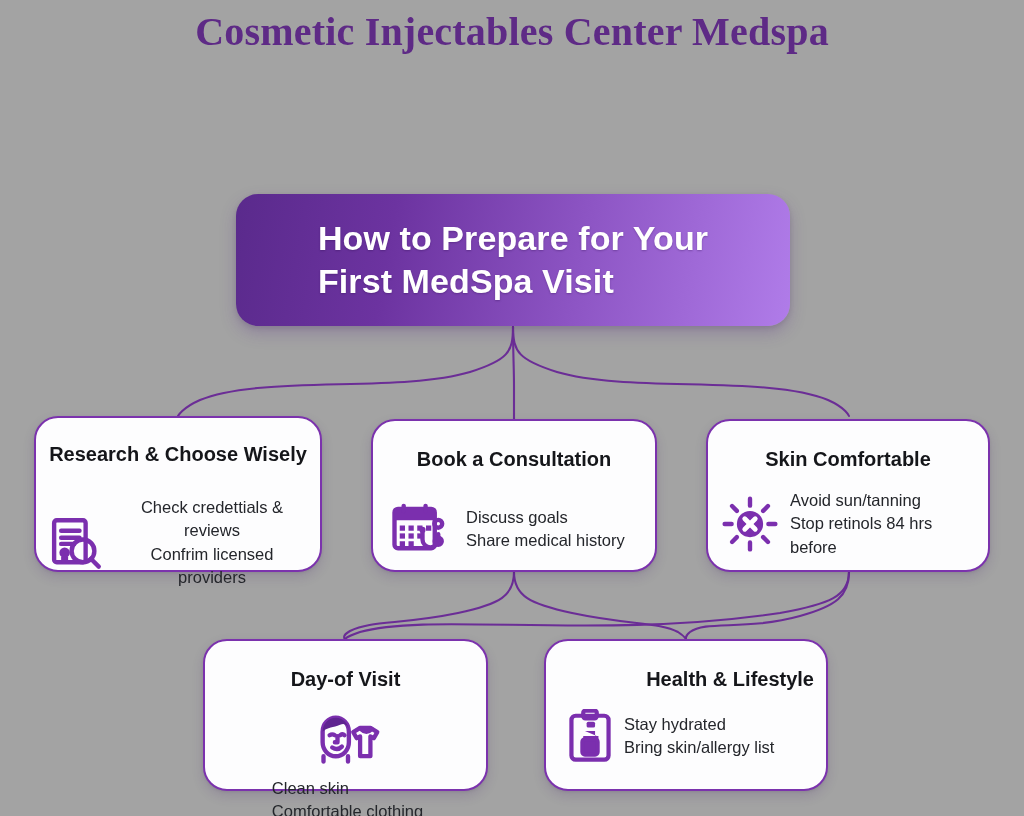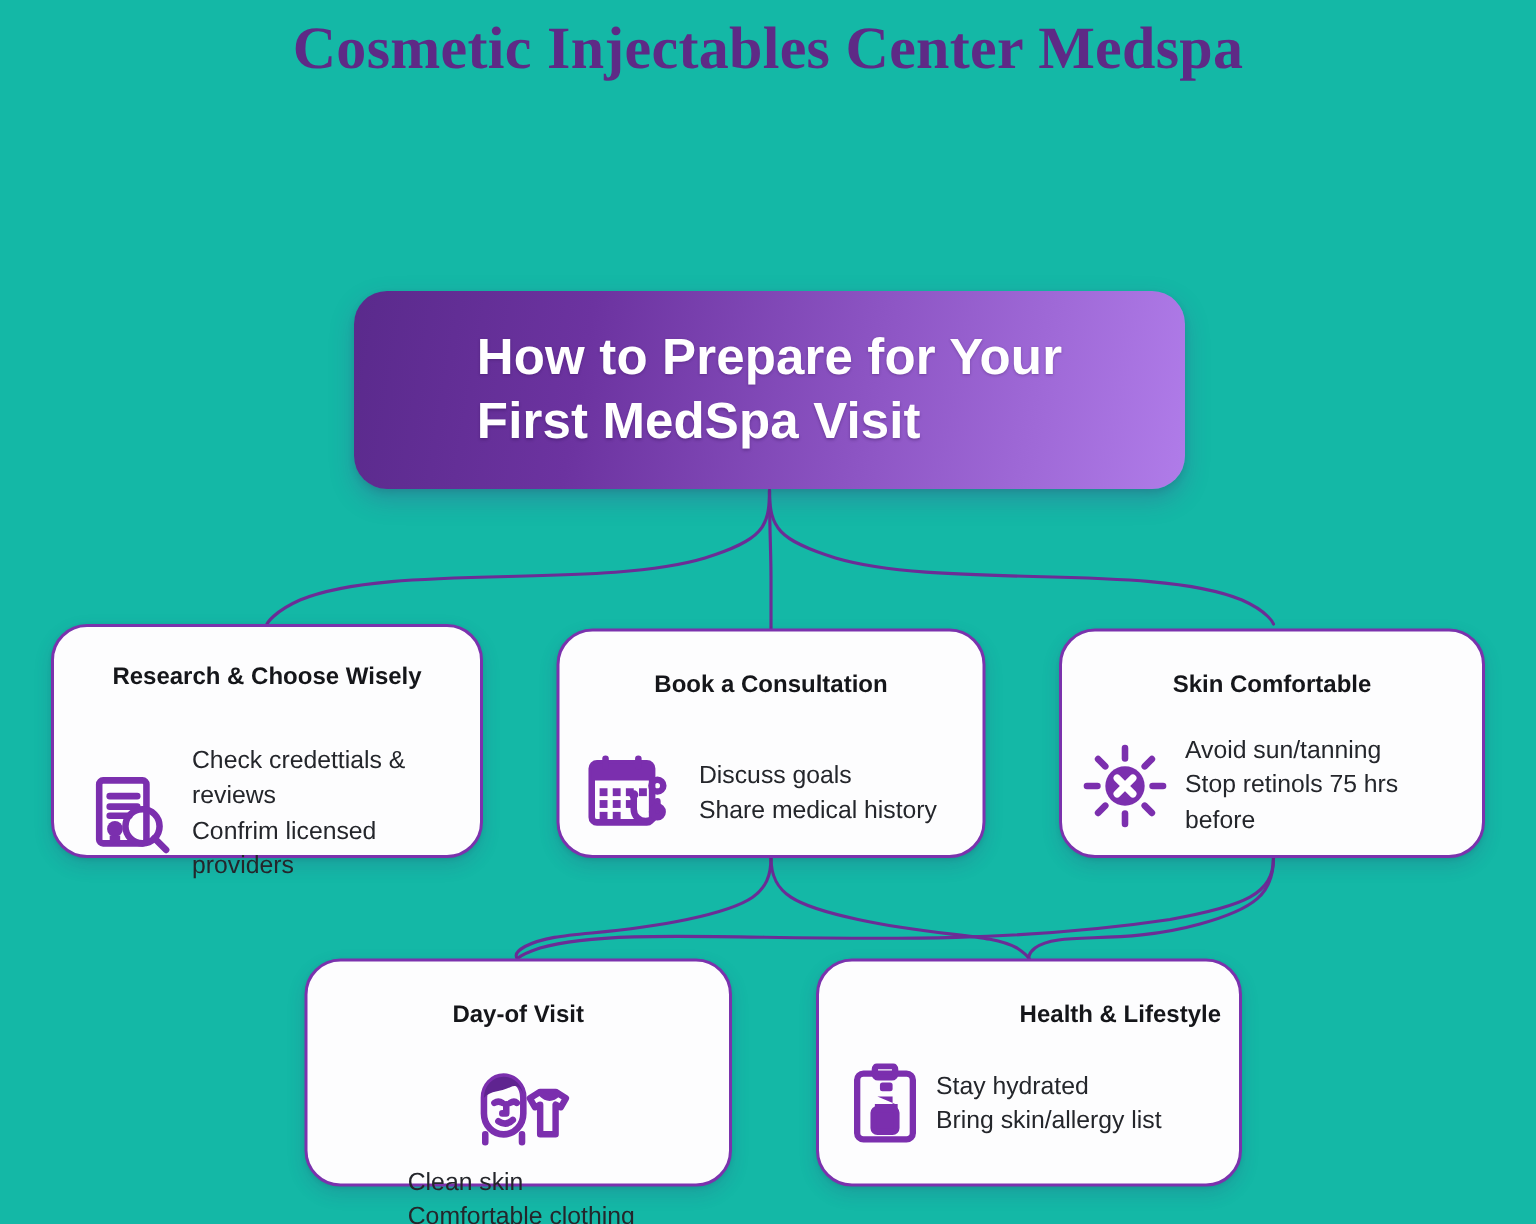--- a/index.html
+++ b/index.html
@@ -9,21 +9,21 @@
     background: #ffffff;
   }
   body {
     font-family: "Liberation Sans", sans-serif;
     -webkit-font-smoothing: antialiased;
   }
   #canvas {
     position: relative;
     width: 1024px;
     height: 816px;
-    background: #14b8a6;
+    background: #a3a3a3;
     overflow: hidden;
   }
 
   
   #brand-title {
     position: absolute;
     left: 0;
     top: 8px;
     width: 1024px;
     text-align: center;
@@ -86,21 +86,21 @@
     box-shadow: 0 5px 12px rgba(70,30,110,0.16), 0 1px 3px rgba(0,0,0,0.08);
     box-sizing: border-box;
     z-index: 2;
   }
   .card-title {
     position: absolute;
     left: 12px;
     right: 12px;
     top: 22px;
     text-align: center;
-    font-size: 16px;
+    font-size: 20px;
     font-weight: 700;
     color: #15161a;
     line-height: 1.22;
   }
   .card-body {
     position: absolute;
     left: 14px;
     right: 12px;
     display: flex;
     align-items: center;
@@ -115,21 +115,21 @@
   .card-lines {
     font-size: 16.5px;
     color: #24262b;
     line-height: 1.42;
     white-space: pre-line;
   }
 
   
   #card-research    { left: 34px;  top: 416px; width: 288px; height: 156px; }
   #card-research .card-title { top: 24px; }
-  #card-research .card-body  { top: 78px; left: 24px; }
+  #card-research .card-body  { top: 78px; left: 12px; text-align: center; }
 
   #card-consult     { left: 371px; top: 419px; width: 286px; height: 153px; padding-left: 17px; }
   #card-consult .card-title { top: 26px; }
   #card-consult .card-body  { top: 80px; left: 18px; gap: 19px; }
 
   #card-skin        { left: 706px; top: 419px; width: 284px; height: 153px; }
   #card-skin .card-title { top: 26px; }
   #card-skin .card-body  { top: 68px; left: 14px; }
 
   #card-dayof       { left: 203px; top: 639px; width: 285px; height: 152px; }
@@ -235,21 +235,21 @@
           <line x1="52.5" y1="11.5" x2="47" y2="17"></line>
           <line x1="17" y1="47" x2="11.5" y2="52.5"></line>
         </g>
         <circle cx="32" cy="32" r="15" class="ico-fill"></circle>
         <g stroke="#ffffff" stroke-width="5.5" stroke-linecap="round">
           <line x1="26" y1="26" x2="38" y2="38"></line>
           <line x1="38" y1="26" x2="26" y2="38"></line>
         </g>
       </svg>
       <div class="card-lines">Avoid sun/tanning
-Stop retinols 75 hrs before</div>
+Stop retinols 84 hrs before</div>
     </div>
   </div>
 
   <div class="card" id="card-dayof">
     <div class="card-title">Day-of Visit</div>
     <div class="card-body">
       <svg class="card-icon" viewBox="0 0 78 64" style="width:72px;height:56px;">
         <path d="M10 26 a15 16 0 0 1 30 0 v12 a15 16 0 0 1 -30 0 z" class="ico-stroke" stroke-width="3.6"></path>
         <path d="M10 26 a15 16 0 0 1 30 0 c0 -6 -4 -11 -10 -8 c-8 4 -14 2 -20 8 z" class="ico-fill-d"></path>
         <path d="M11 54 v6 M39 54 v6" class="ico-stroke" stroke-width="3.6"></path>

